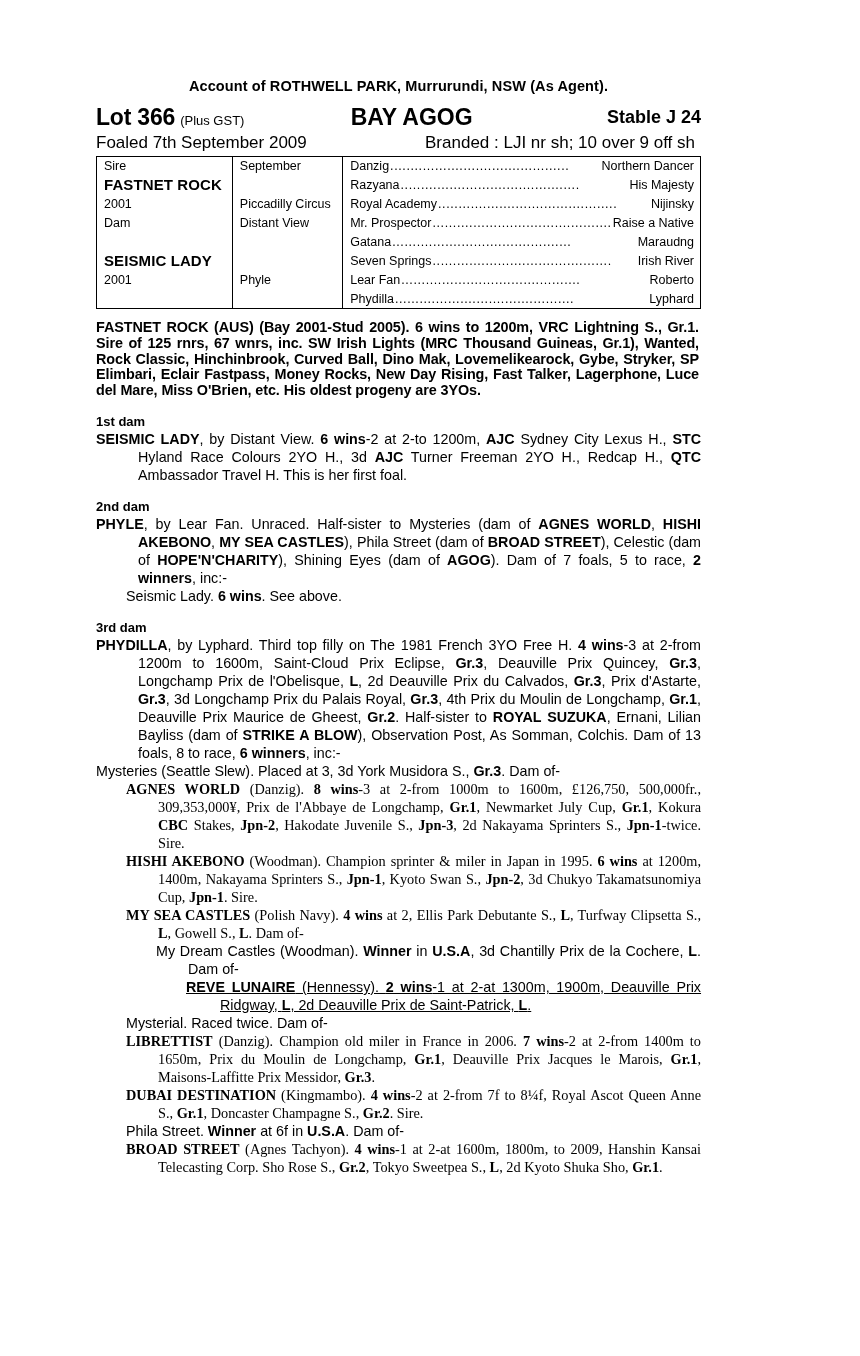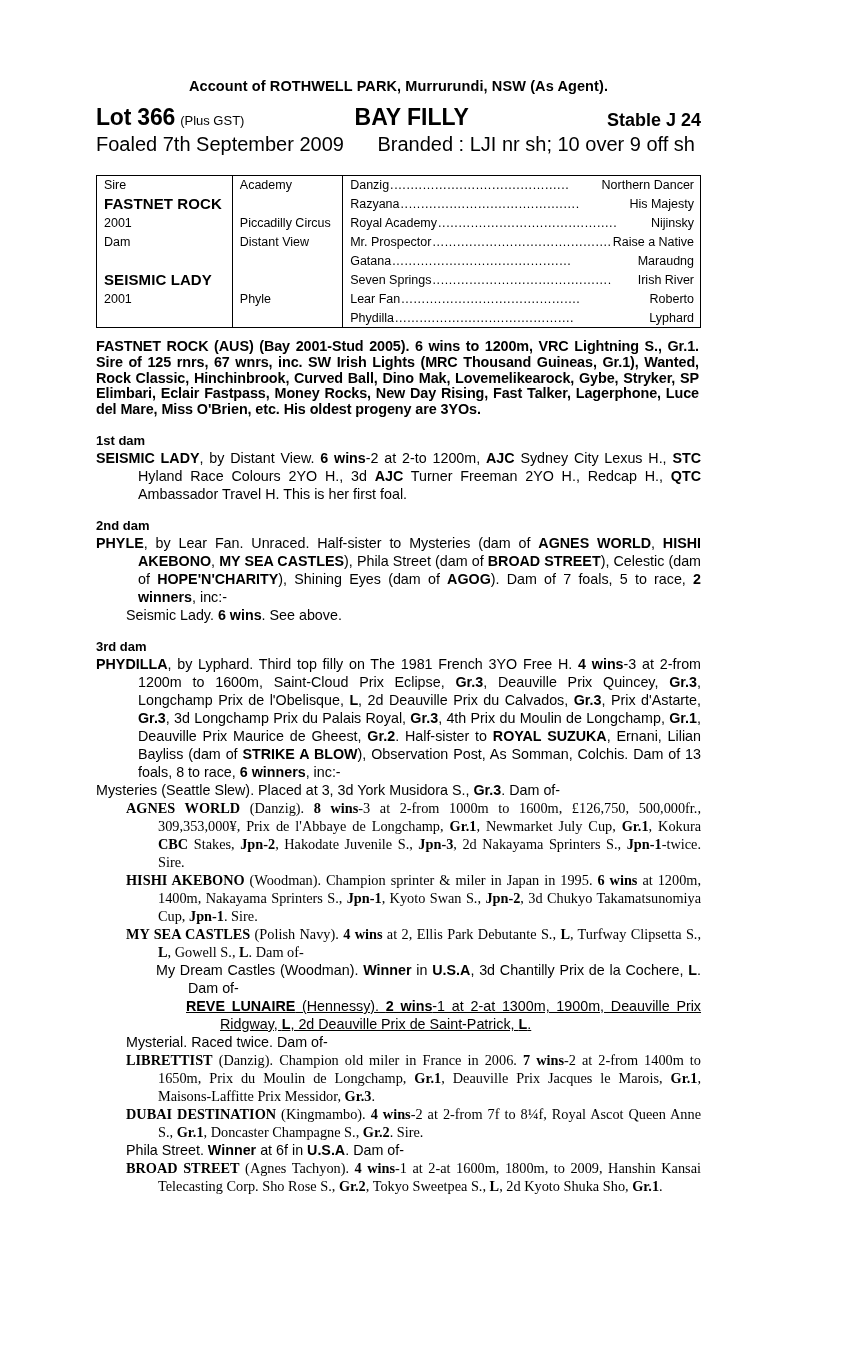--- a/index.html
+++ b/index.html
@@ -19,35 +19,35 @@
   }
   .account-line {
     text-align: center;
     font-weight: bold;
     font-size: 14.5px;
     letter-spacing: 0.1px;
     margin-bottom: 10px;
   }
   .titlebar {
     display: flex;
-    align-items: flex-end;
+    align-items: center;
     justify-content: space-between;
     margin-top: 4px;
   }
   .lot-group { display: flex; align-items: baseline; }
   .lot-number { font-size: 23px; font-weight: bold; letter-spacing: -0.2px; }
   .plus-gst { font-size: 13px; margin-left: 5px; }
   .filly-type {
     font-size: 23px; font-weight: bold; letter-spacing: 0px;
     position: relative; left: -14px;
   }
   .stable { font-size: 18px; font-weight: bold; }
   .subtitle-row {
     display: flex; justify-content: space-between;
-    font-size: 20px; margin-top: 2px; margin-bottom: 19px;
+    font-size: 17px; margin-top: 2px; margin-bottom: 3px;
   }
   .subtitle-row .branded { position: relative; left: -6px; }
 
   
   table.ped {
     width: 100%;
     border-collapse: collapse;
     border: 1.6px solid #000;
     font-size: 13px;
   }
@@ -108,34 +108,34 @@
 
 <div class="page">
 
   <div class="account-line">Account of ROTHWELL PARK, Murrurundi, NSW (As Agent).</div>
 
   <div class="titlebar">
     <div class="lot-group">
       <span class="lot-number">Lot 366</span>
       <span class="plus-gst">(Plus GST)</span>
     </div>
-    <div class="filly-type">BAY FILLY</div>
+    <div class="filly-type">BAY AGOG</div>
     <div class="stable">Stable J 24</div>
   </div>
 
   <div class="subtitle-row">
     <div>Foaled 7th September 2009</div>
     <div class="branded">Branded : LJI nr sh; 10 over 9 off sh</div>
   </div>
 
   <table class="ped">
     <tbody>
       <tr>
         <td class="c1 sm">Sire</td>
-        <td class="c2 sm">Academy</td>
+        <td class="c2 sm">September</td>
         <td class="c3 sm">
           <div class="dotline">
             <span class="l">Danzig</span>
             <span class="d">............................................</span>
             <span class="r">Northern Dancer</span>
           </div>
         </td>
       </tr>
       <tr>
         <td class="c1 bigname">FASTNET ROCK</td>

